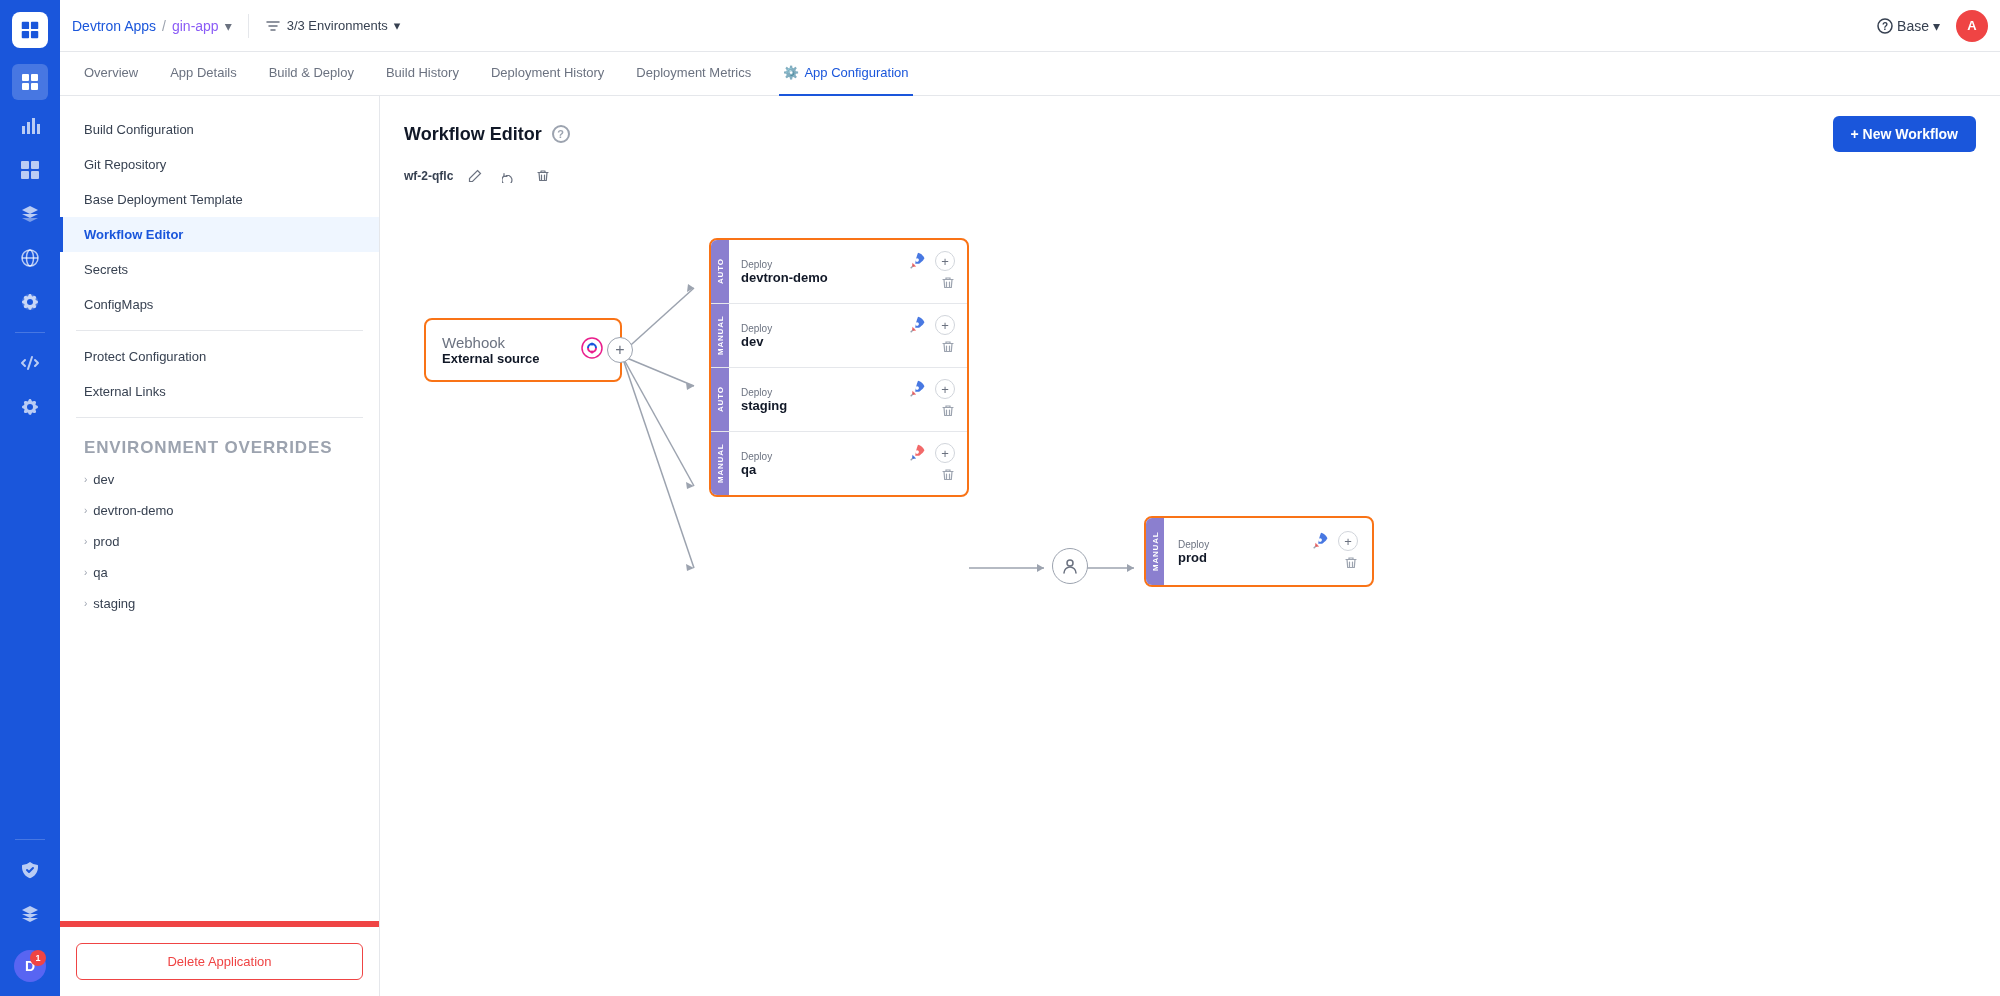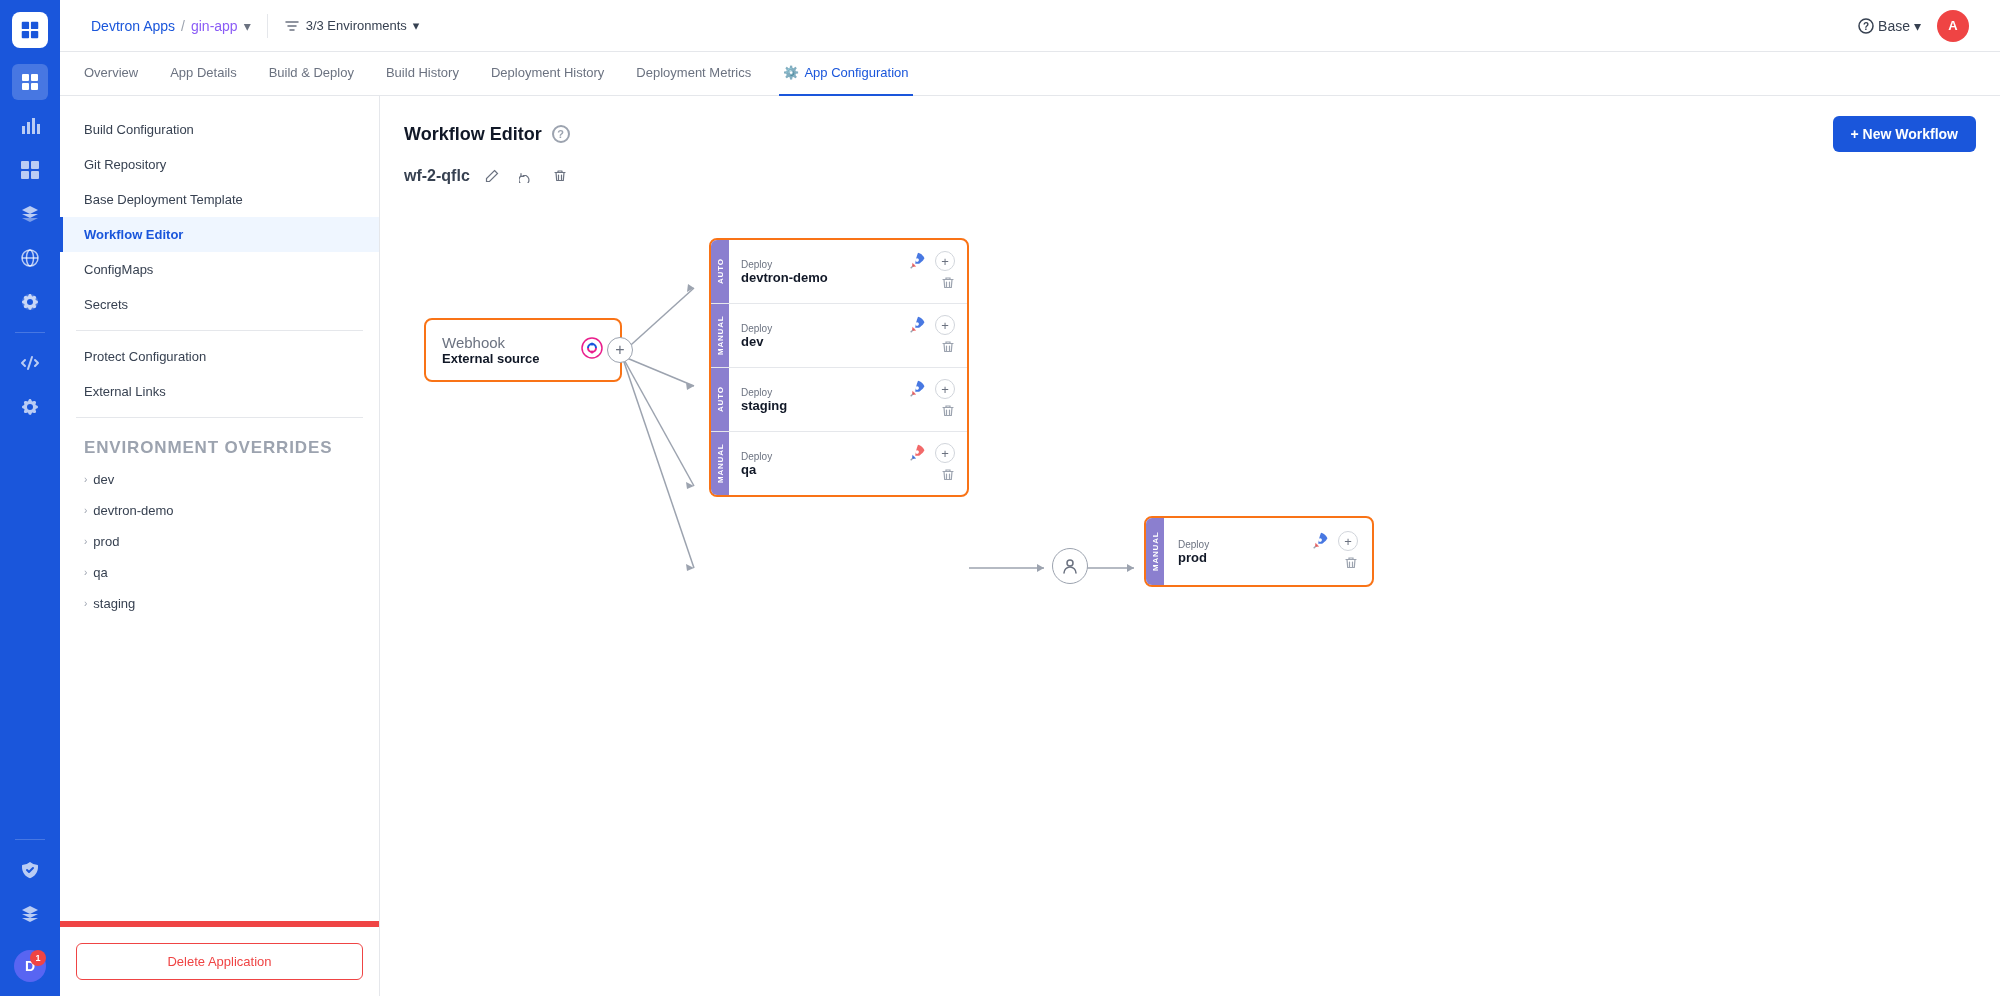--- a/index.html
+++ b/index.html
@@ -46,21 +46,21 @@
     .sidebar-spacer { flex: 1; }
     .sidebar-divider { width: 30px; height: 1px; background: rgba(255,255,255,0.2); margin: 4px 0; }
 
     
     .main-container { flex: 1; display: flex; flex-direction: column; overflow: hidden; }
 
     
     .top-nav {
       background: white;
       border-bottom: 1px solid #e5e7eb;
-      padding: 0 31px;
+      padding: 0 12px;
       display: flex;
       align-items: center;
       height: 52px;
       flex-shrink: 0;
     }
     .breadcrumb { display: flex; align-items: center; gap: 6px; font-size: 14px; }
     .breadcrumb .app-link { color: #1a56db; cursor: pointer; font-weight: 500; }
     .breadcrumb .separator { color: #9ca3af; }
     .breadcrumb .current { color: #8b5cf6; font-weight: 400; }
     .breadcrumb .dropdown-icon { color: #6b7280; cursor: pointer; }
@@ -211,21 +211,21 @@
       gap: 6px;
     }
 
     .workflow-name-row {
       padding: 12px 24px 0;
       display: flex;
       align-items: center;
       gap: 10px;
     }
     .workflow-name {
-      font-size: 16px;
+      font-size: 12px;
       font-weight: 600;
       color: #374151;
     }
     .workflow-action-icon {
       width: 24px; height: 24px;
       display: flex; align-items: center; justify-content: center;
       color: #6b7280;
       cursor: pointer;
       border-radius: 4px;
     }
@@ -369,22 +369,22 @@
   </div>
 
   <div class="content-area">
 
     <div class="left-sidebar">
       <div class="sidebar-menu">
         <div class="sidebar-menu-item">Build Configuration</div>
         <div class="sidebar-menu-item">Git Repository</div>
         <div class="sidebar-menu-item">Base Deployment Template</div>
         <div class="sidebar-menu-item active">Workflow Editor</div>
+        <div class="sidebar-menu-item">Secrets</div>
         <div class="sidebar-menu-item">ConfigMaps</div>
-        <div class="sidebar-menu-item">Secrets</div>
         <div class="sidebar-divider-line"></div>
         <div class="sidebar-menu-item">Protect Configuration</div>
         <div class="sidebar-menu-item">External Links</div>
         <div class="sidebar-divider-line"></div>
         <div class="sidebar-section-title">ENVIRONMENT OVERRIDES</div>
         <div class="env-override-item">
           <span class="chevron">›</span>
           <span>dev</span>
         </div>
         <div class="env-override-item">

